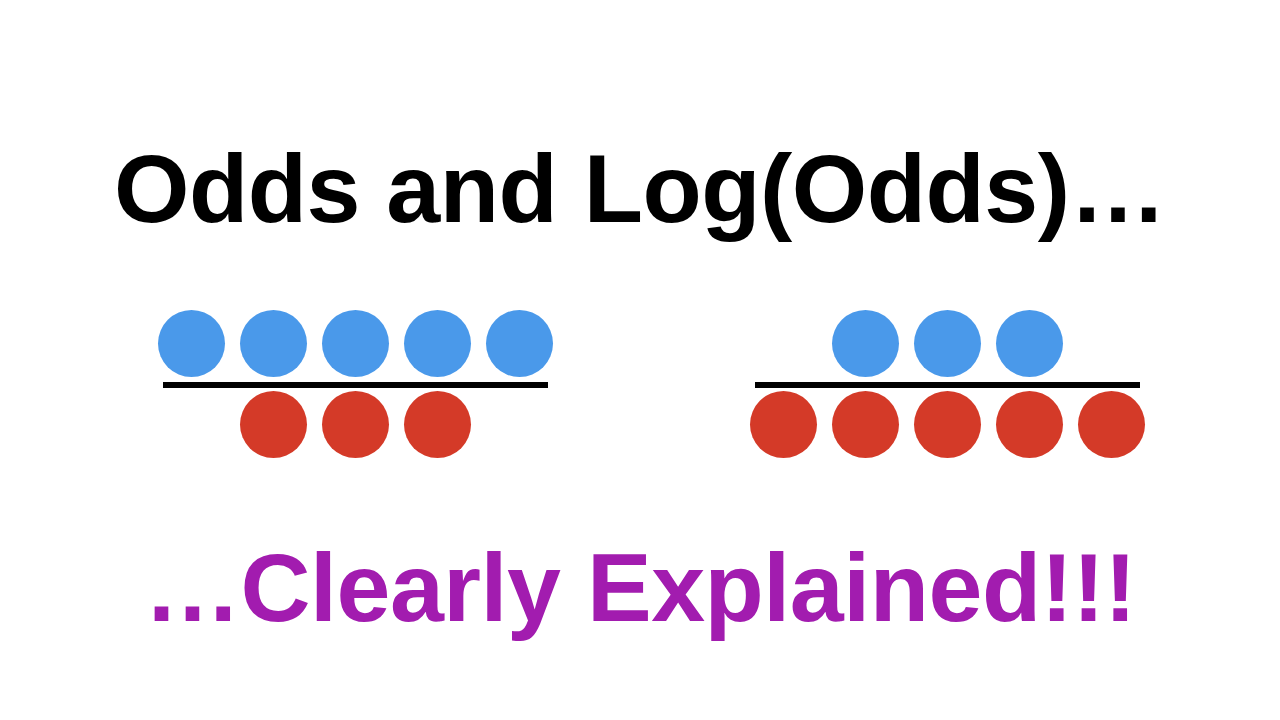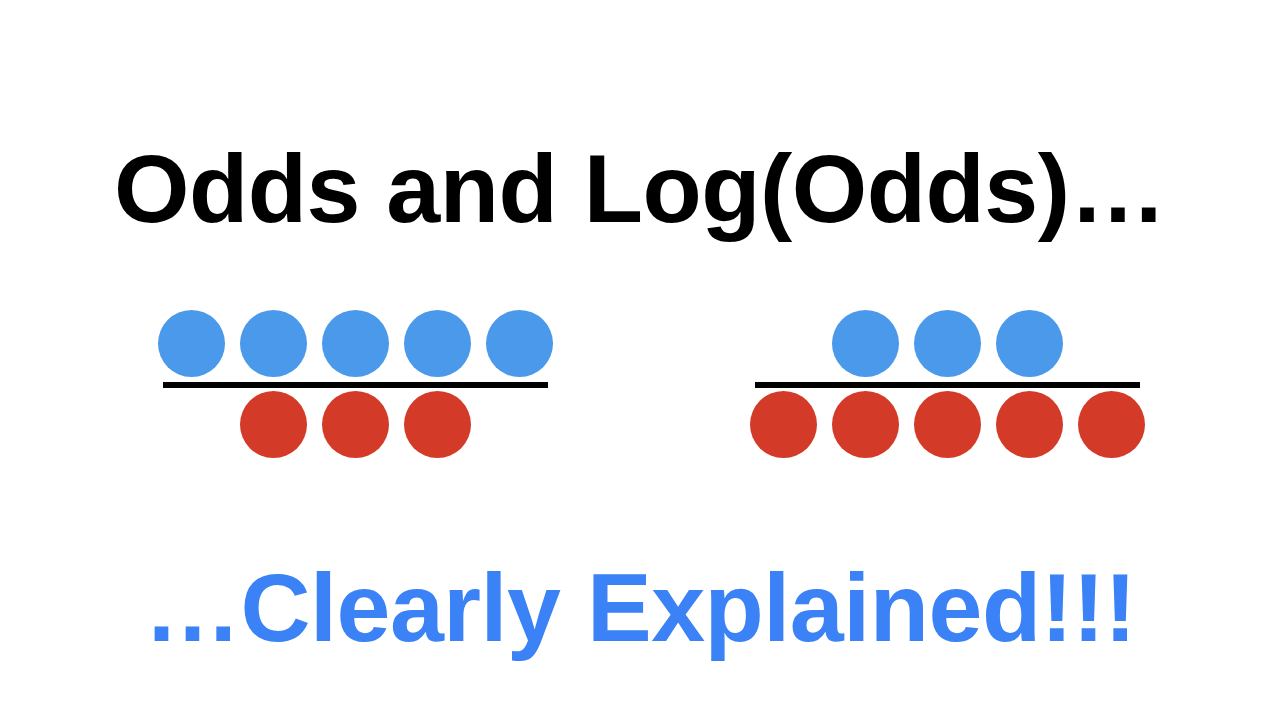--- a/index.html
+++ b/index.html
@@ -88,13 +88,13 @@
   <div class="frac-line" style="background: rgb(0, 0, 0);"></div>
   <div class="dot-row">
       <div class="dot" style="background: rgb(212, 58, 40);"></div>
       <div class="dot" style="background: rgb(212, 58, 40);"></div>
       <div class="dot" style="background: rgb(212, 58, 40);"></div>
       <div class="dot" style="background: rgb(212, 58, 40);"></div>
       <div class="dot" style="background: rgb(212, 58, 40);"></div>
     </div>
 </div>
 
-<div class="headline bottom" style="color: #3b82f6; margin-top: 20px;">…Clearly Explained!!!</div>
+<div class="headline bottom" style="color: #a21caf;">…Clearly Explained!!!</div>
 
 </body></html>

